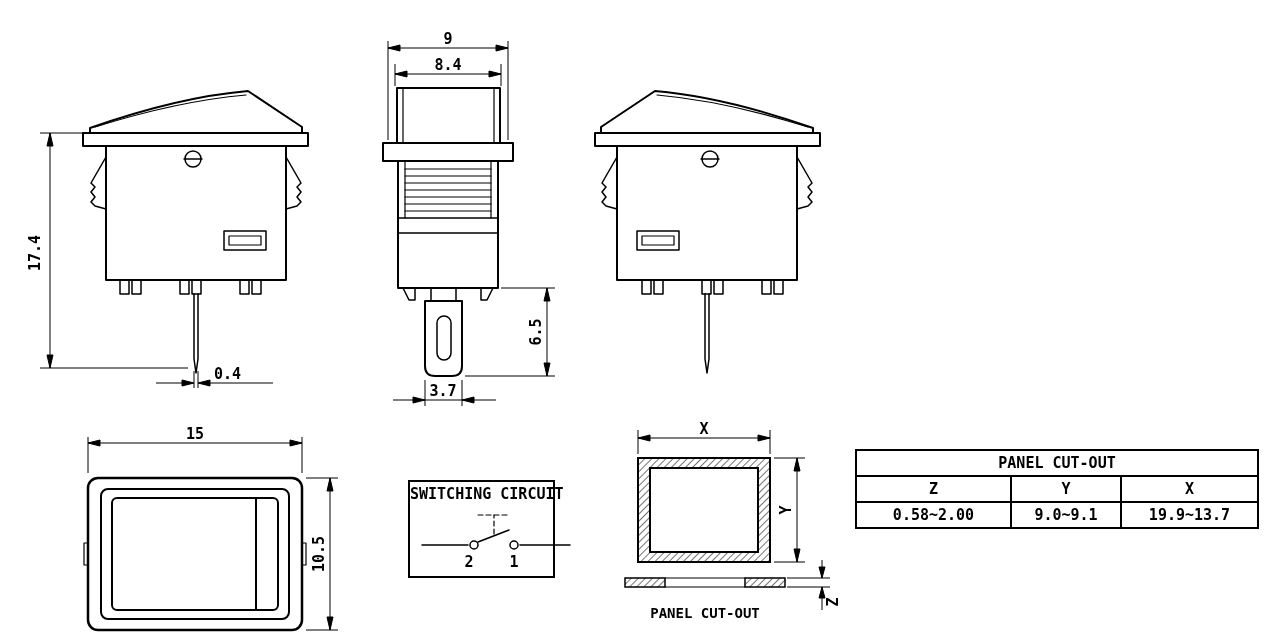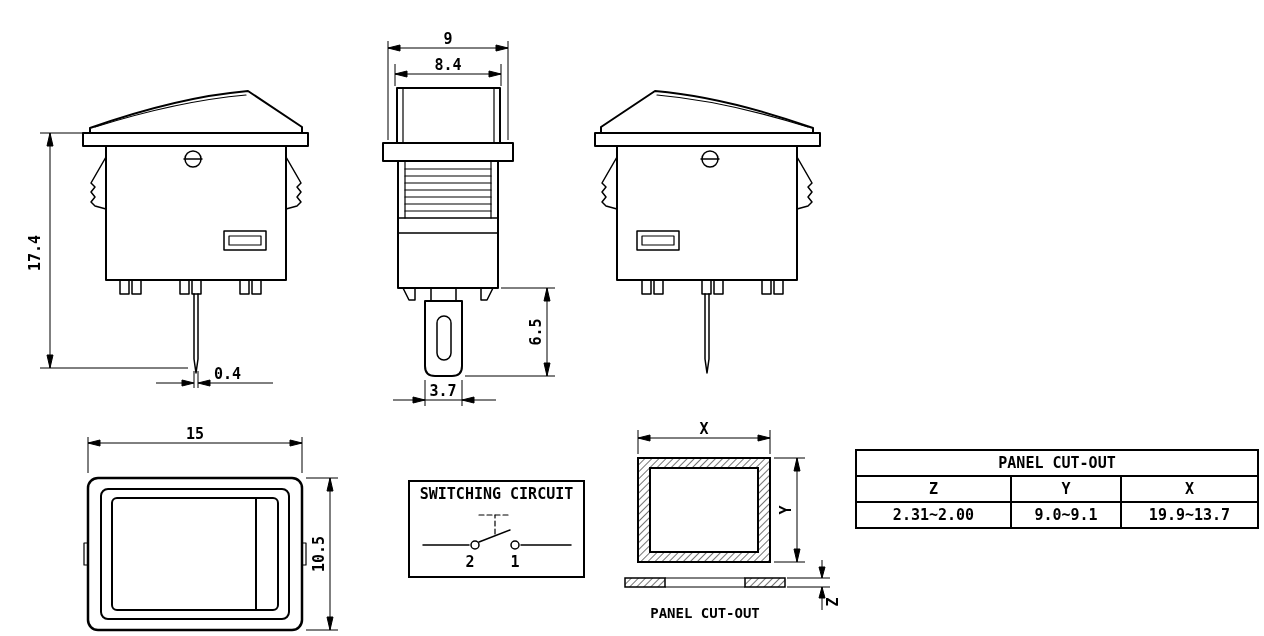--- a/index.html
+++ b/index.html
@@ -194,21 +194,21 @@
     <g stroke="#000" fill="#000" stroke-width="1">
       <line x1="246" y1="53" x2="278" y2="53"></line>
       <line x1="246" y1="205" x2="278" y2="205"></line>
       <line x1="270" y1="53" x2="270" y2="205"></line>
       <polygon points="270,53 267,66 273,66"></polygon>
       <polygon points="270,205 267,192 273,192"></polygon>
       <text x="264" y="129" transform="rotate(-90 264 129)" text-anchor="middle">10.5</text>
     </g>
   </svg>
 
-  <div class="circuit-box" style="left:408px;top:480px;width:177px;height:98px;">
+  <div class="circuit-box" style="left:408px;top:480px;width:147px;height:98px;">
     <div class="circuit-title">SWITCHING CIRCUIT</div>
     <svg width="172" height="72" viewBox="0 0 172 72" style="overflow:visible">
       <g stroke="#000" fill="none" stroke-width="1.5" stroke-linecap="round">
         <line x1="12" y1="42" x2="58" y2="42"></line>
         <circle cx="64" cy="42" r="4"></circle>
         <line x1="68" y1="39" x2="99" y2="27"></line>
         <circle cx="104" cy="42" r="4"></circle>
         <line x1="110" y1="42" x2="160" y2="42"></line>
         <g stroke-dasharray="5,3" stroke-width="1.2">
           <line x1="84" y1="31" x2="84" y2="12"></line>
@@ -278,20 +278,20 @@
     <tbody>
       <tr>
         <th colspan="3">PANEL CUT-OUT</th>
       </tr>
       <tr>
         <th>Z</th>
         <th>Y</th>
         <th>X</th>
       </tr>
       <tr>
-        <td>2.31~2.00</td>
+        <td>0.58~2.00</td>
         <td>9.0~9.1</td>
         <td>19.9~13.7</td>
       </tr>
     </tbody>
   </table>
 
 </div>
 
 </body></html>

